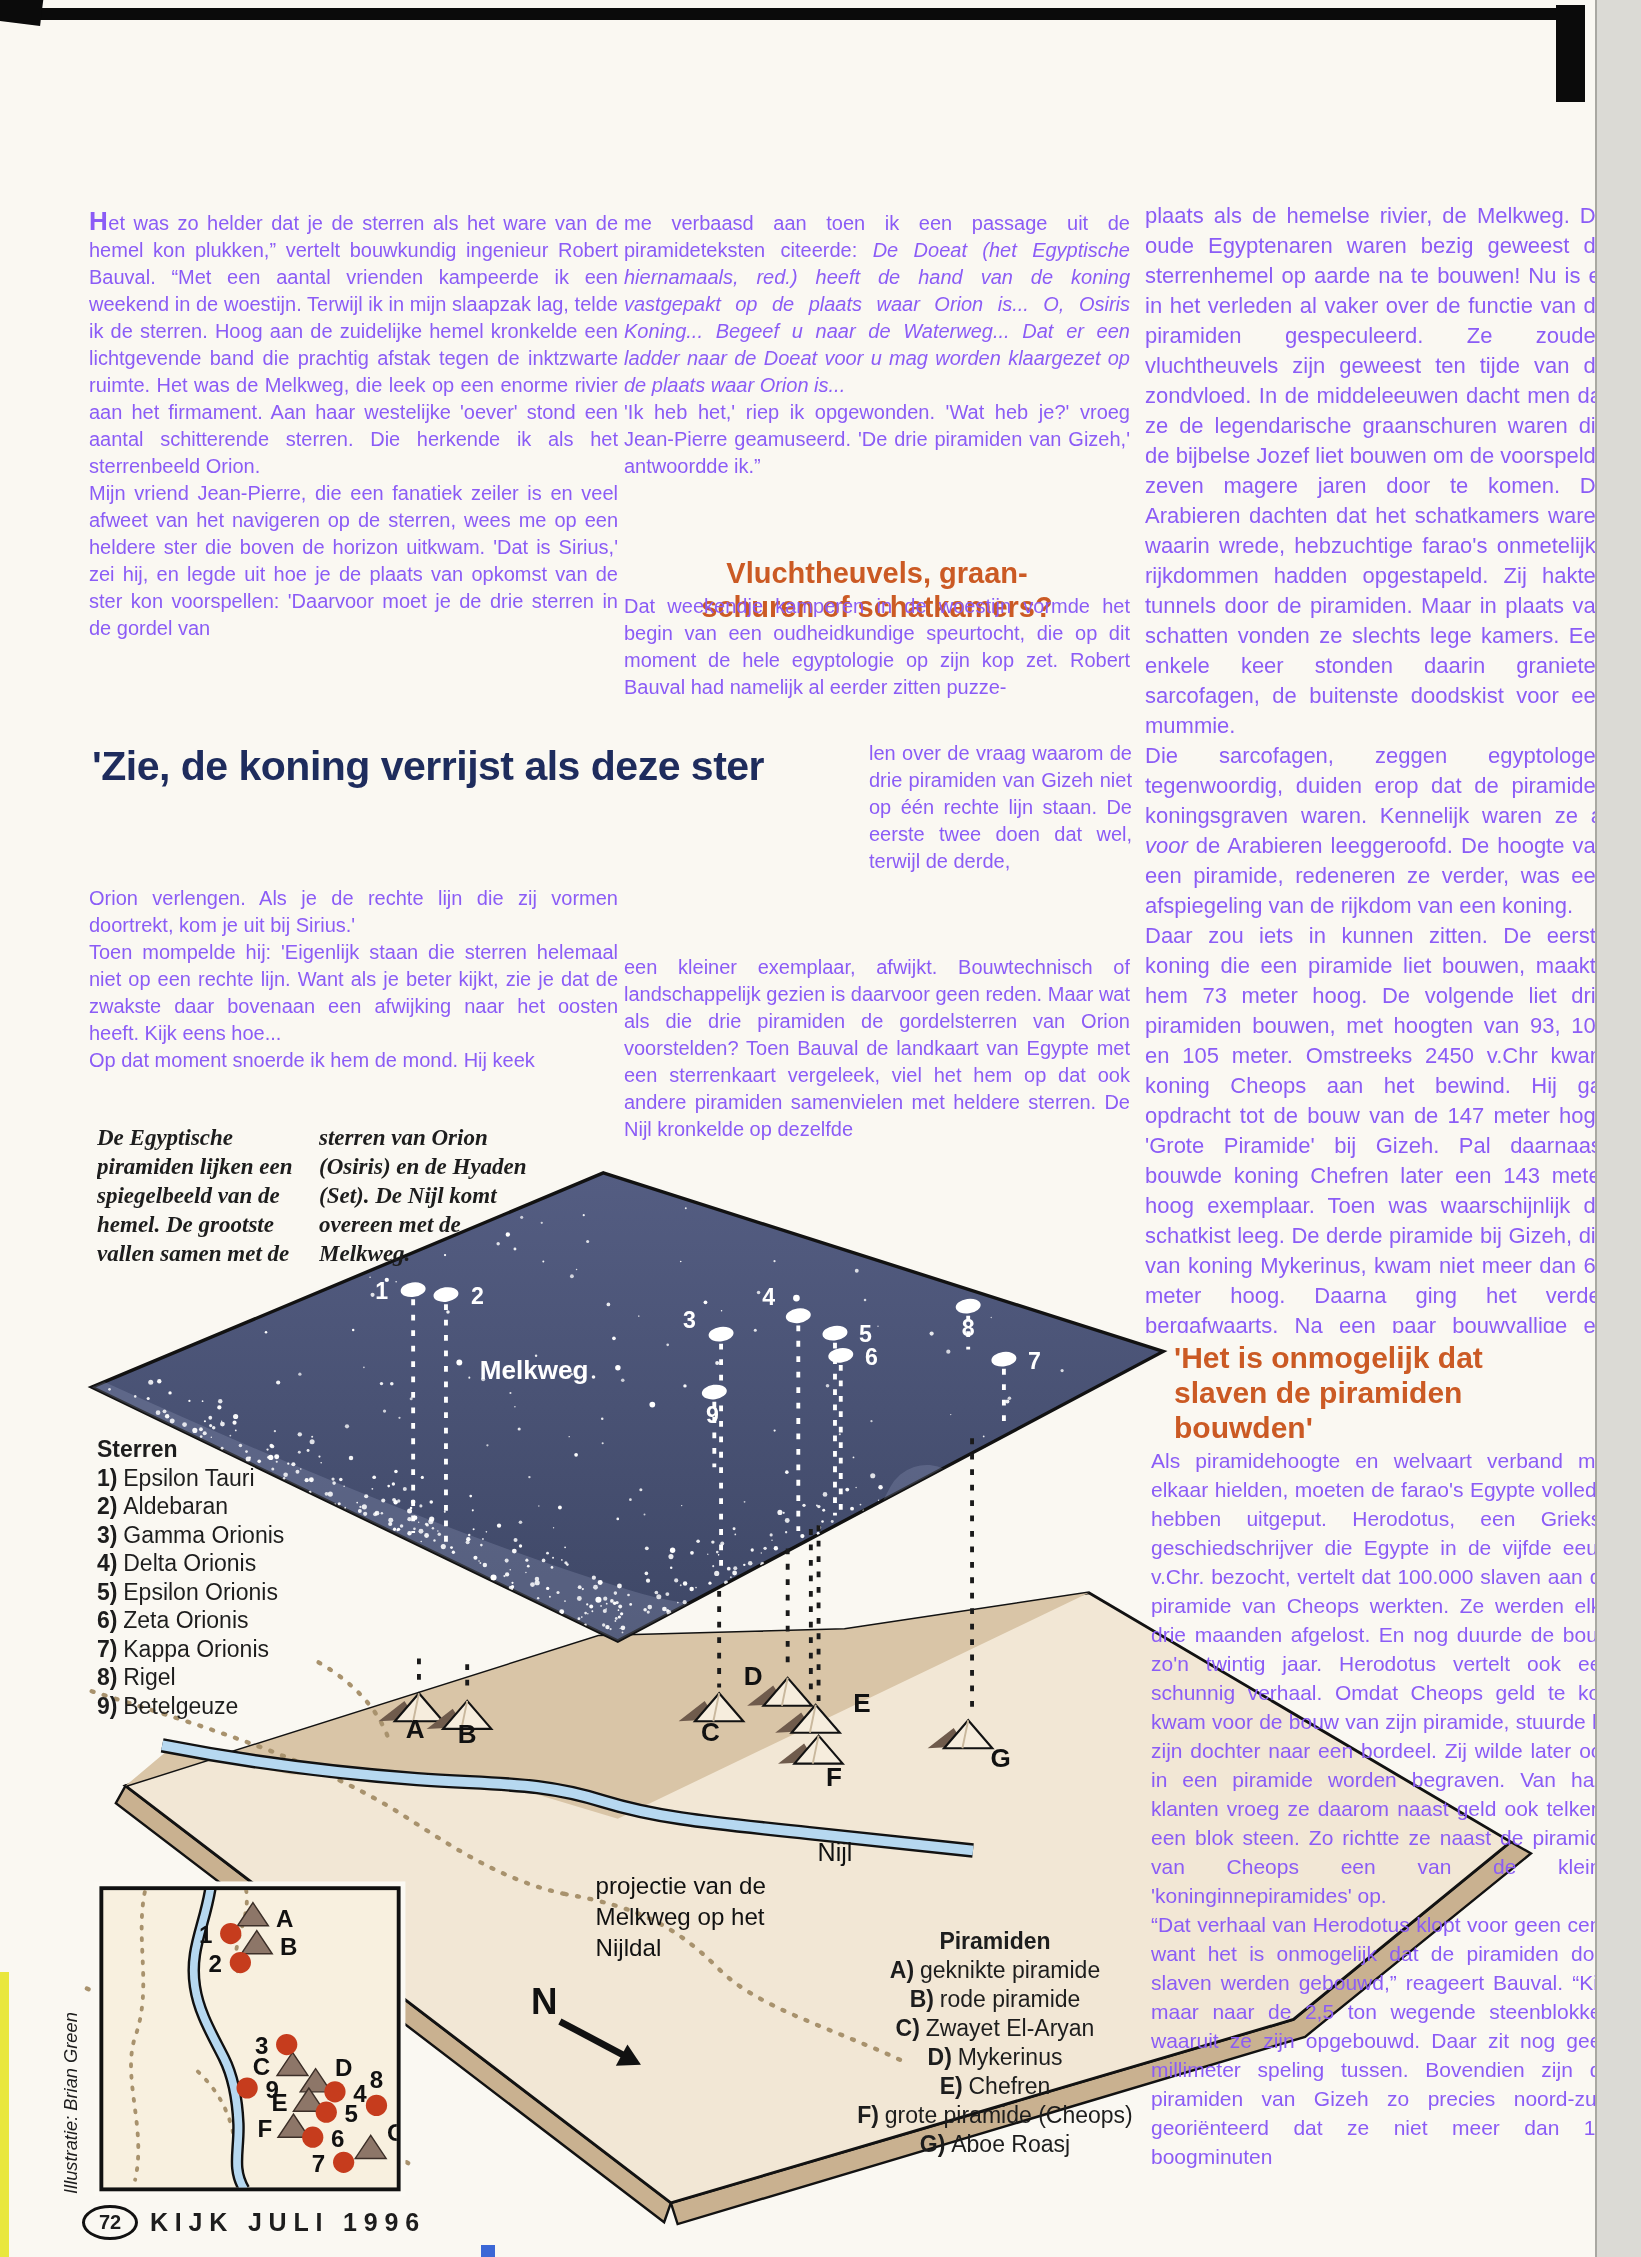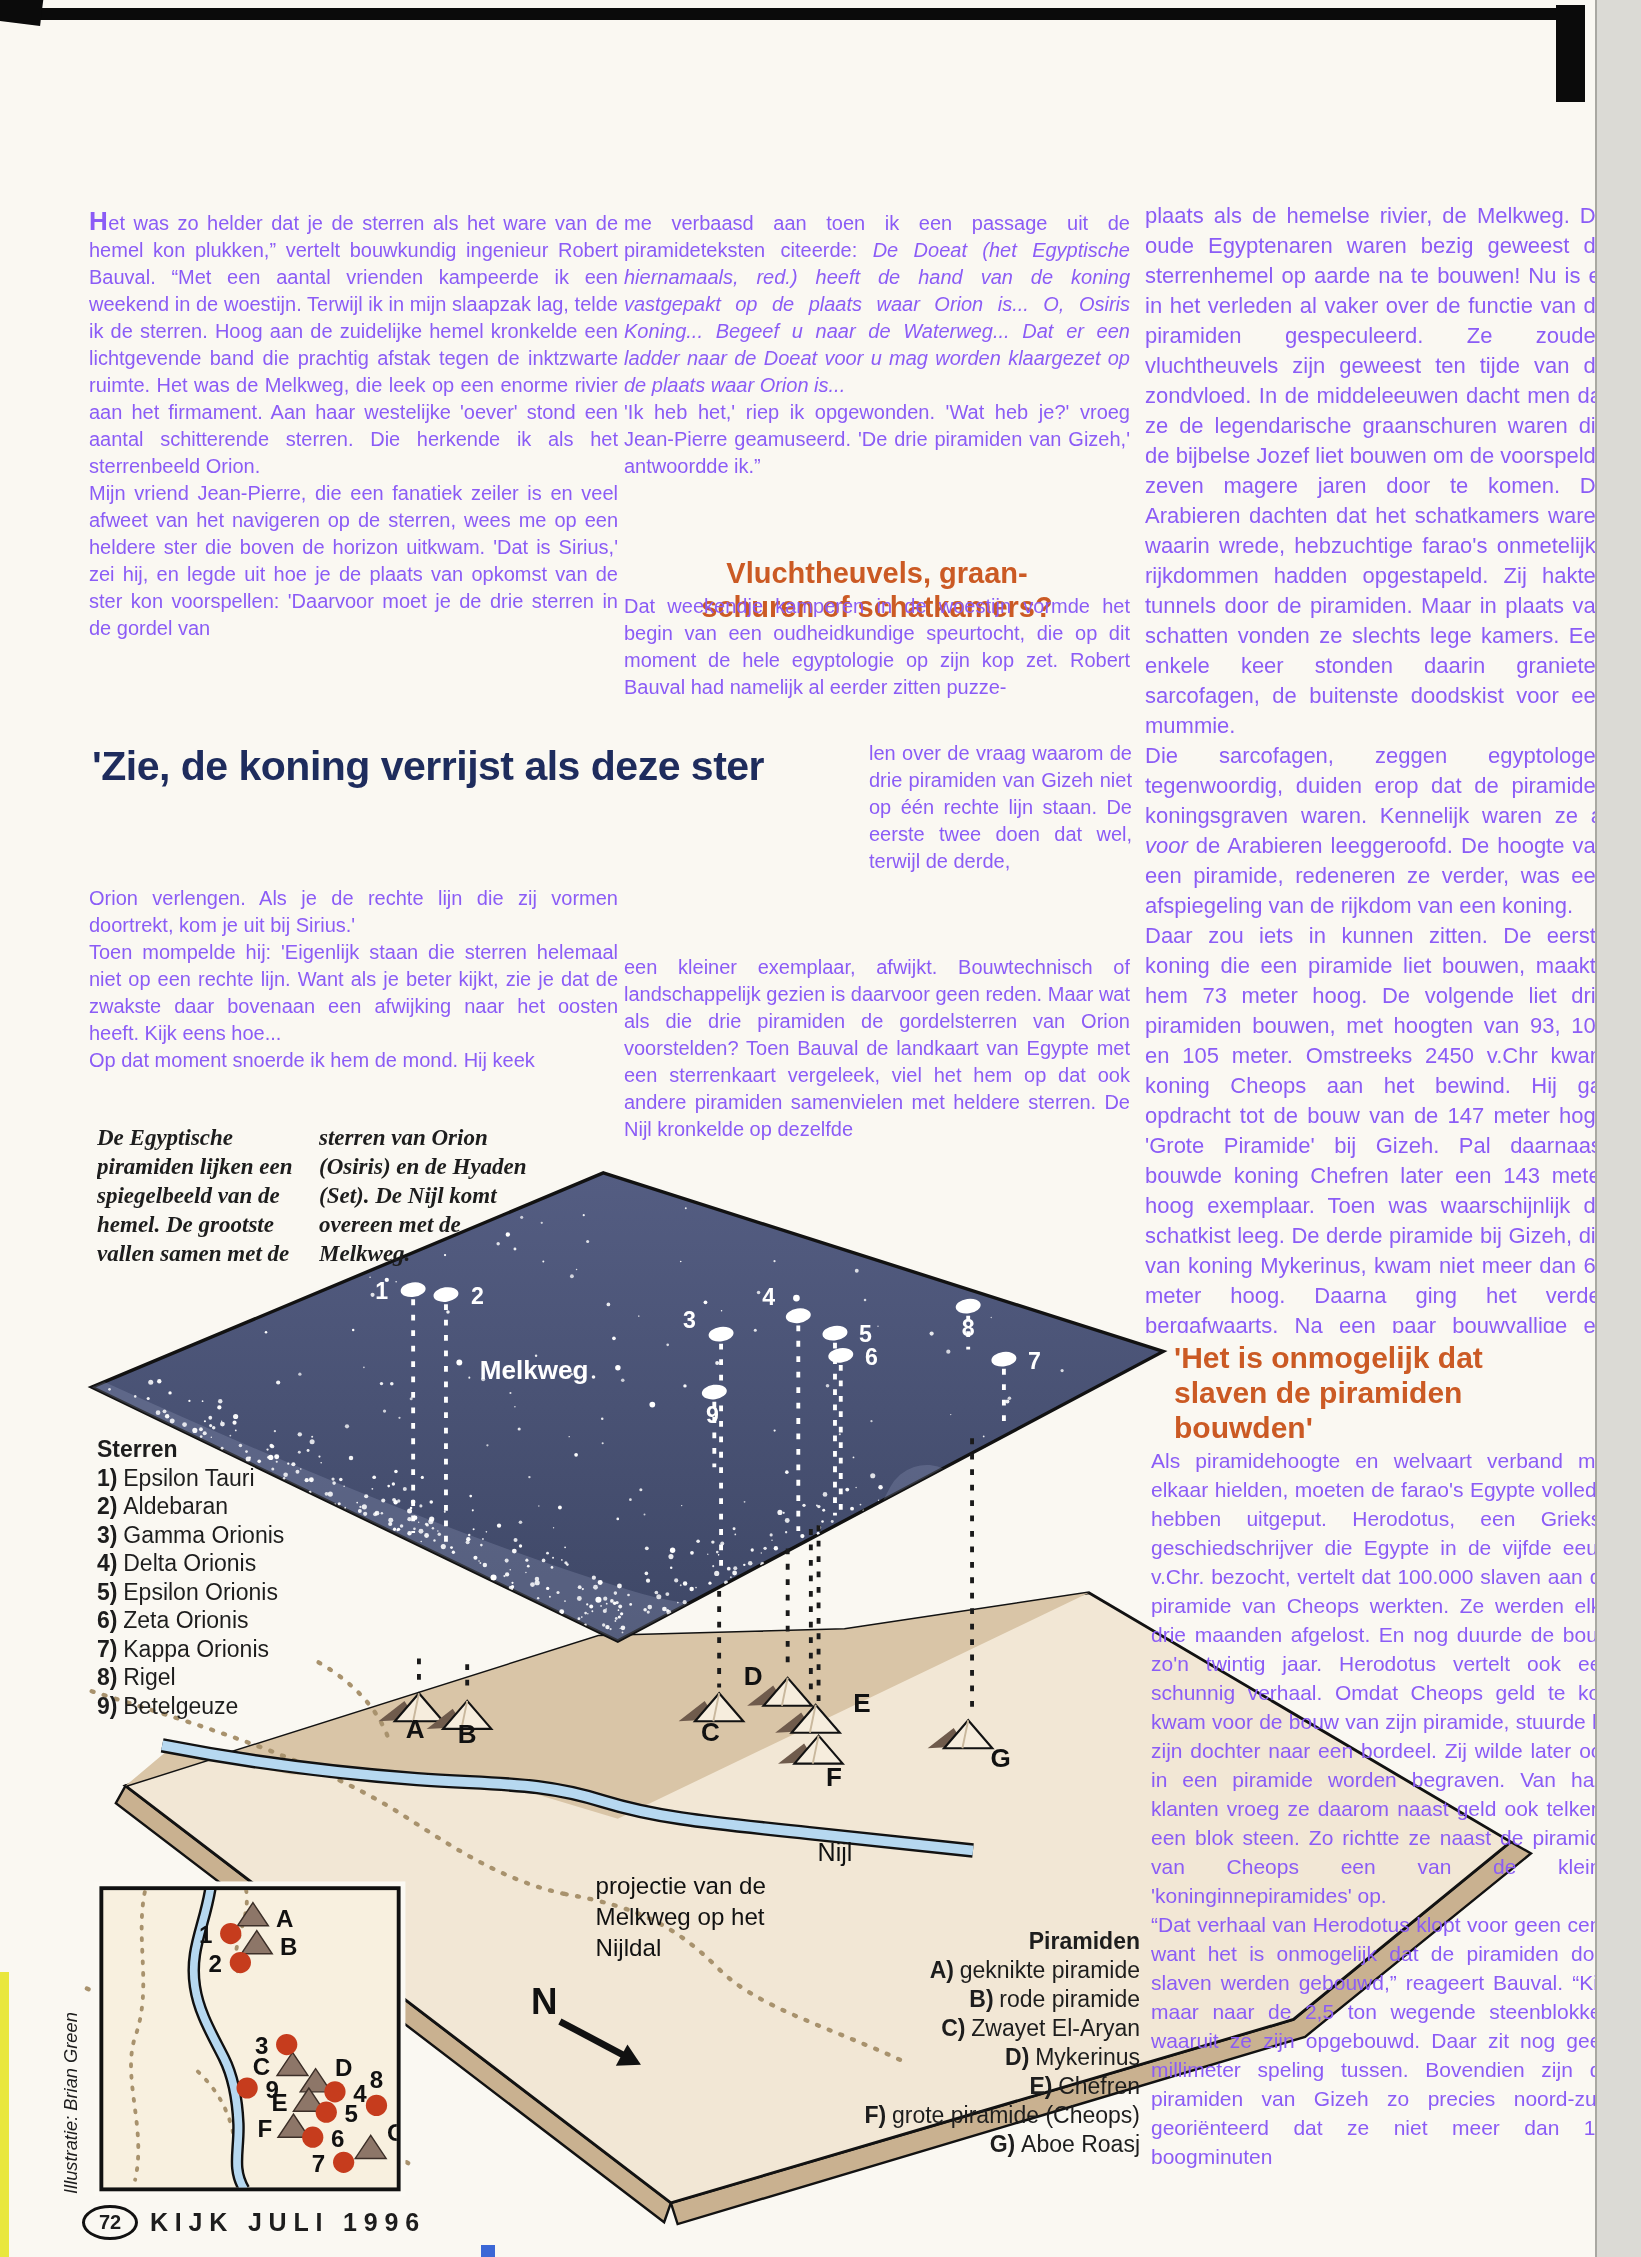--- a/index.html
+++ b/index.html
@@ -14,21 +14,21 @@
   .pull-quote{z-index:2;color:#1e2c5d;font-weight:700;font-size:41px;line-height:60px;
               letter-spacing:-0.5px;white-space:nowrap;}
   .orange-h{z-index:2;color:#cb5a24;font-weight:700;}
   .h1{font-size:29px;line-height:34px;text-align:center;}
   .h2{font-size:30px;line-height:35px;text-align:left;}
   .caption{z-index:2;font-family:"Liberation Serif",serif;font-style:italic;font-weight:700;
            font-size:23px;line-height:29px;overflow:hidden;}
   .legend{z-index:2;font-size:23px;line-height:28.5px;}
   .legend .t{font-weight:700;}
   .legend .row b{font-weight:700;margin-right:5.8px;}
-  .legend-pyr{text-align:right;line-height:29px;}
+  .legend-pyr{text-align:center;line-height:29px;}
   svg#illu{position:absolute;left:0;top:0;z-index:1;}
   .credit{z-index:2;font-style:italic;font-size:18.3px;transform:rotate(-90deg);
           transform-origin:0 0;width:309px;}
   .footer{z-index:3;display:flex;align-items:center;gap:21px;}
   .oval{width:50px;height:29px;border:3.4px solid #111;border-radius:50%;display:flex;
         align-items:center;justify-content:center;font-weight:700;font-size:20px;}
   .mag{font-weight:700;font-size:25px;letter-spacing:6.8px;}
   .artifact{position:absolute;background:#0b0b0b;z-index:4;}
 </style>
 </head>

